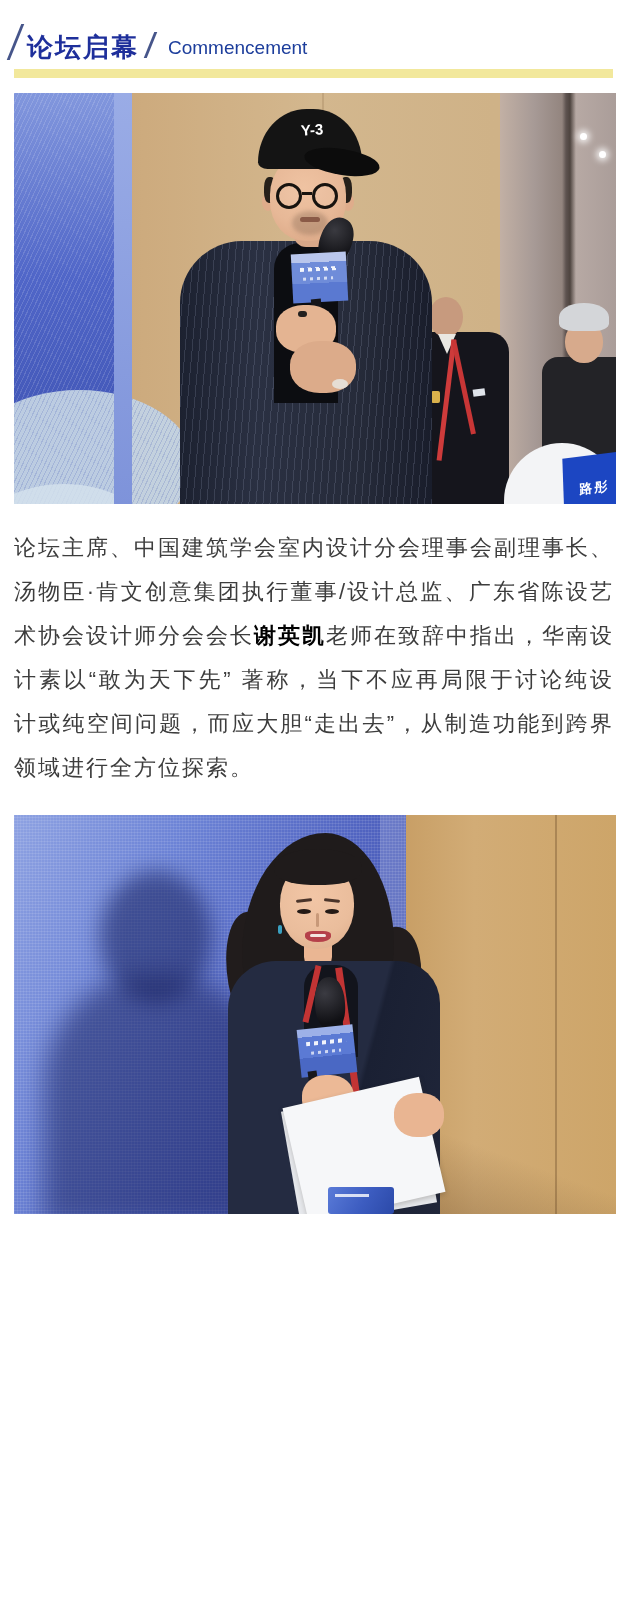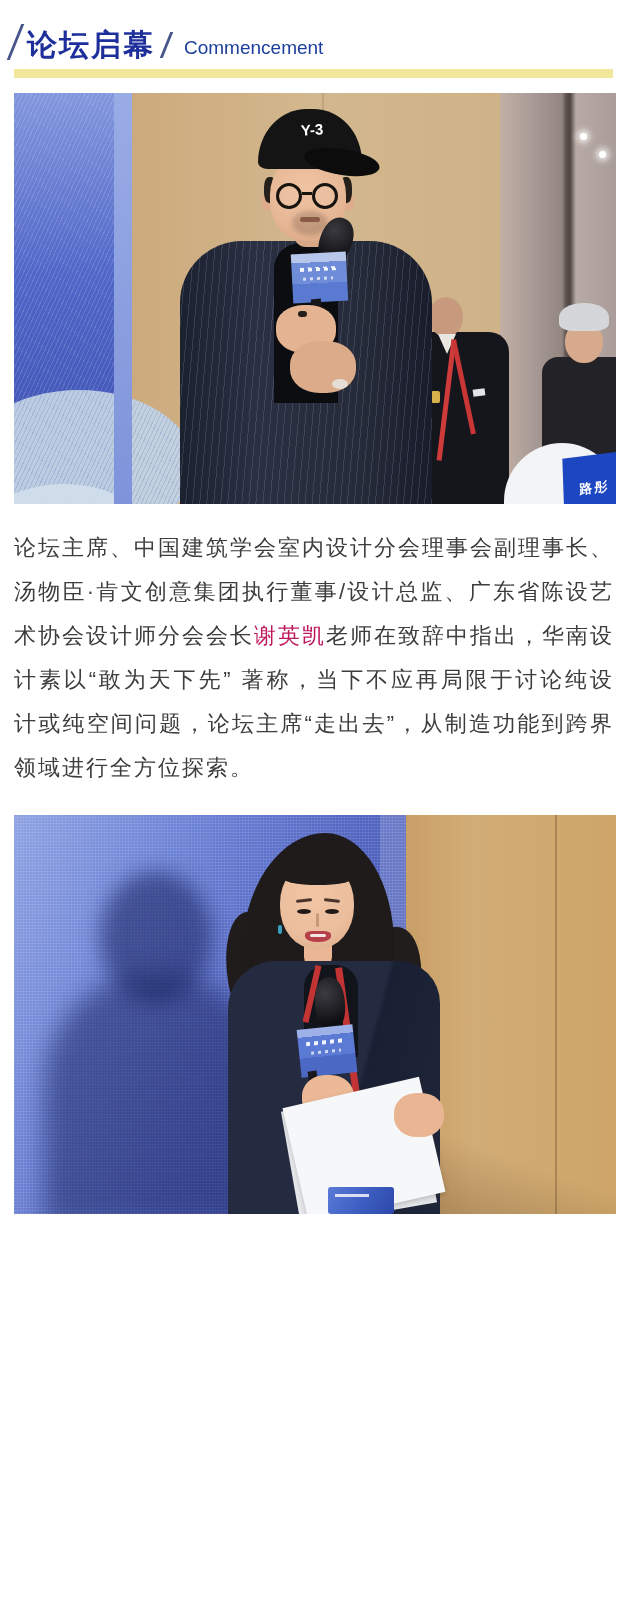--- a/index.html
+++ b/index.html
@@ -6,21 +6,21 @@
   body{width:628px;font-family:"Liberation Sans","DejaVu Sans",sans-serif;}
   .page{width:628px;min-height:1599px;background:#fff;overflow:hidden;}
   .ab{position:absolute;}
 
   
   .hdr{padding:16px 0 0 14px;}
   .title-row{display:flex;align-items:flex-end;gap:10px;height:44px;}
   .slash{display:inline-block;width:3px;background:#46558a;transform:skewX(-22deg);}
   .slash.s1{height:36px;margin-bottom:0;}
   .slash.s2{height:26px;margin-bottom:2px;}
-  .sec-title{margin:0;font-size:30px;font-weight:800;color:#1e2f9b;letter-spacing:2px;line-height:1;text-align:right;}
+  .sec-title{margin:0;font-size:26px;font-weight:800;color:#1e2f9b;letter-spacing:2px;line-height:1;text-align:right;}
   .sec-sub{font-size:19px;color:#1d3e9c;margin-left:6px;line-height:1.1;padding-bottom:1px;}
   .underbar{width:599px;height:9px;background:#f2e89c;margin:9px 0 0 0;}
 
   
   .photo{position:relative;width:602px;margin-left:14px;overflow:hidden;background:#cdb287;}
   .photo1{height:411px;margin-top:15px;}
   .photo2{height:399px;margin-top:25px;}
 
   
   .p1-wall{inset:0;background:linear-gradient(90deg,#c49f73 0px,#cdab7e 130px,#d3b78e 300px,#cfb287 480px);}
@@ -134,21 +134,21 @@
   .p2-paper{left:280px;top:276px;width:140px;height:118px;background:#f6f7f9;transform:rotate(-13deg);
     box-shadow:0 2px 5px rgba(60,50,40,.25);}
   .p2-hand2{left:380px;top:278px;width:50px;height:44px;border-radius:45%;background:#e9b592;}
   .p2-badge{left:314px;top:372px;width:66px;height:27px;border-radius:3px;
     background:linear-gradient(120deg,#5a7bd8 0%,#3c5cc0 55%,#2b49a8 100%);}
   .p2-badge:before{content:"";position:absolute;left:7px;top:7px;width:34px;height:3px;background:rgba(255,255,255,.8);}
 
   
   .para{width:600px;margin:22px 14px 0 14px;font-size:22px;line-height:44px;letter-spacing:2px;
     color:#3d3d3d;text-align:justify;}
-  .para b{font-weight:400;color:#be185d;}
+  .para b{font-weight:700;color:#000000;}
   .para.p2{margin-top:23px;margin-bottom:17px;}
 </style>
 </head>
 <body>
 
 <div class="page">
 
   <header class="hdr">
     <div class="title-row">
       <span class="slash s1"></span>
@@ -207,21 +207,21 @@
     </div>
     <div class="ab sp1-michead"></div>
     <div class="ab sp1-cube"></div>
     <div class="ab sp1-stem"></div>
     <div class="ab sp1-hand1"></div>
     <div class="ab sp1-ring"></div>
     <div class="ab sp1-hand2"></div>
     <div class="ab sp1-cuff"></div>
   </figure>
 
-  <p class="para p1"><span>论坛主席、中国建筑学会室内设计分会理事会副理事长、汤物臣·肯文创意集团执行董事/设计总监、广东省陈设艺术协会设计师分会会长</span><b>谢英凯</b><span>老师在致辞中指出，华南设计素以“敢为天下先” 著称，当下不应再局限于讨论纯设计或纯空间问题，论坛主席“走出去”，从制造功能到跨界领域进行全方位探索。</span></p>
+  <p class="para p1"><span>论坛主席、中国建筑学会室内设计分会理事会副理事长、汤物臣·肯文创意集团执行董事/设计总监、广东省陈设艺术协会设计师分会会长</span><b>谢英凯</b><span>老师在致辞中指出，华南设计素以“敢为天下先” 著称，当下不应再局限于讨论纯设计或纯空间问题，而应大胆“走出去”，从制造功能到跨界领域进行全方位探索。</span></p>
 
   <figure class="photo photo2">
     <div class="ab p2-wall"></div>
     <div class="ab p2-seam"></div>
     <div class="ab p2-wallshade"></div>
     <div class="ab p2-screen">
       <div class="ab sil-head"></div>
       <div class="ab sil-body"></div>
     </div>
     <div class="ab p2-screen-edge"></div>

